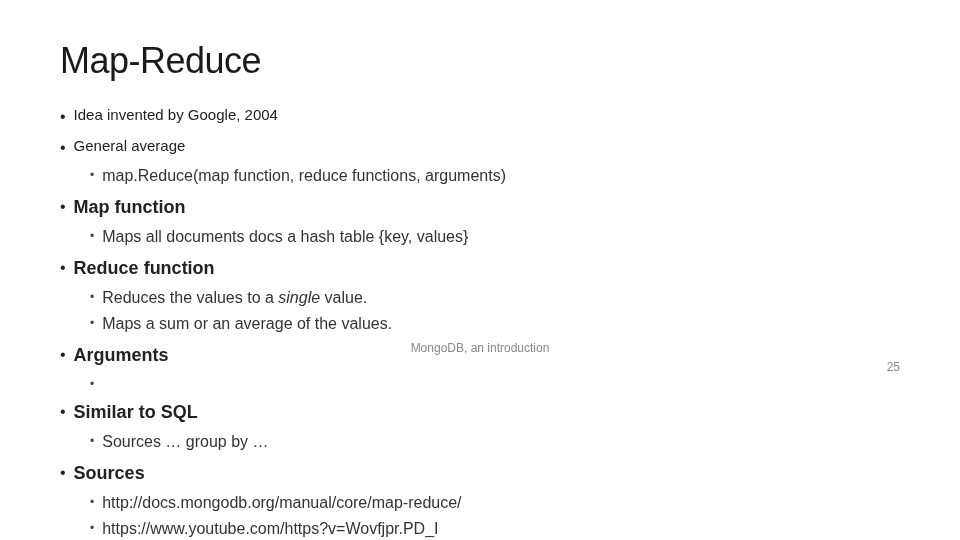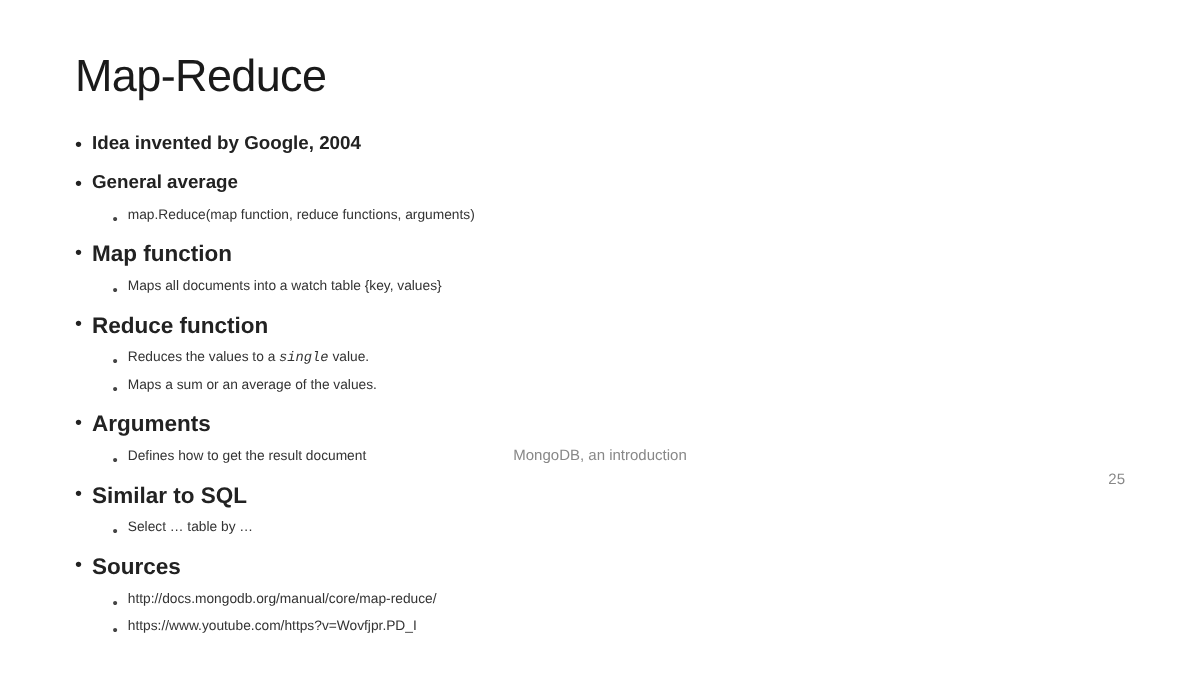--- a/index.html
+++ b/index.html
@@ -47,21 +47,20 @@
     .bullet-l1 .bullet-marker {
       font-size: 16px;
       margin-right: 8px;
       margin-top: 1px;
       color: #222;
     }
 
     .bullet-l1 .bullet-text {
       font-size: 15px;
       color: #222;
-      font-weight: bold;
     }
 
     .bullet-l1 .bullet-text.large {
       font-size: 18px;
       font-weight: 700;
     }
 
     .bullet-l2 {
       display: flex;
       align-items: flex-start;
@@ -70,41 +69,40 @@
     }
 
     .bullet-l2 .bullet-marker {
       font-size: 12px;
       margin-right: 8px;
       margin-top: 2px;
       color: #444;
     }
 
     .bullet-l2 .bullet-text {
-      font-size: 11px;
+      font-size: 16px;
       color: #333;
     }
 
     .bullet-l2 .bullet-text em {
       font-style: italic;
-      font-family: Liberation Mono, monospace;
     }
 
     .section-group {
       margin-bottom: 6px;
     }
 
     .link-text {
       color: #1155cc;
       font-size: 13px;
     }
 
     .footer {
       position: absolute;
-      bottom: 18px;
+      bottom: 34px;
       left: 0;
       right: 0;
       display: flex;
       justify-content: center;
       align-items: center;
       padding: 0 60px;
     }
 
     .footer-center {
       color: #888;
@@ -146,21 +144,21 @@
       </div>
     </div>
 
     <div class="section-group">
       <div class="bullet-l1">
         <span class="bullet-marker">•</span>
         <span class="bullet-text large">Map function</span>
       </div>
       <div class="bullet-l2">
         <span class="bullet-marker">•</span>
-        <span class="bullet-text">Maps all documents into a watch table {key, values}</span>
+        <span class="bullet-text">Maps all documents docs a hash table {key, values}</span>
       </div>
     </div>
 
     <div class="section-group">
       <div class="bullet-l1">
         <span class="bullet-marker">•</span>
         <span class="bullet-text large">Reduce function</span>
       </div>
       <div class="bullet-l2">
         <span class="bullet-marker">•</span>
@@ -172,32 +170,31 @@
       </div>
     </div>
 
     <div class="section-group">
       <div class="bullet-l1">
         <span class="bullet-marker">•</span>
         <span class="bullet-text large">Arguments</span>
       </div>
       <div class="bullet-l2">
         <span class="bullet-marker">•</span>
-        <span class="bullet-text">Defines how to get the result document</span>
       </div>
     </div>
 
     <div class="section-group">
       <div class="bullet-l1">
         <span class="bullet-marker">•</span>
         <span class="bullet-text large">Similar to SQL</span>
       </div>
       <div class="bullet-l2">
         <span class="bullet-marker">•</span>
-        <span class="bullet-text">Select … table by …</span>
+        <span class="bullet-text">Sources … group by …</span>
       </div>
     </div>
 
     <div class="section-group">
       <div class="bullet-l1">
         <span class="bullet-marker">•</span>
         <span class="bullet-text large">Sources</span>
       </div>
       <div class="bullet-l2">
         <span class="bullet-marker">•</span>

